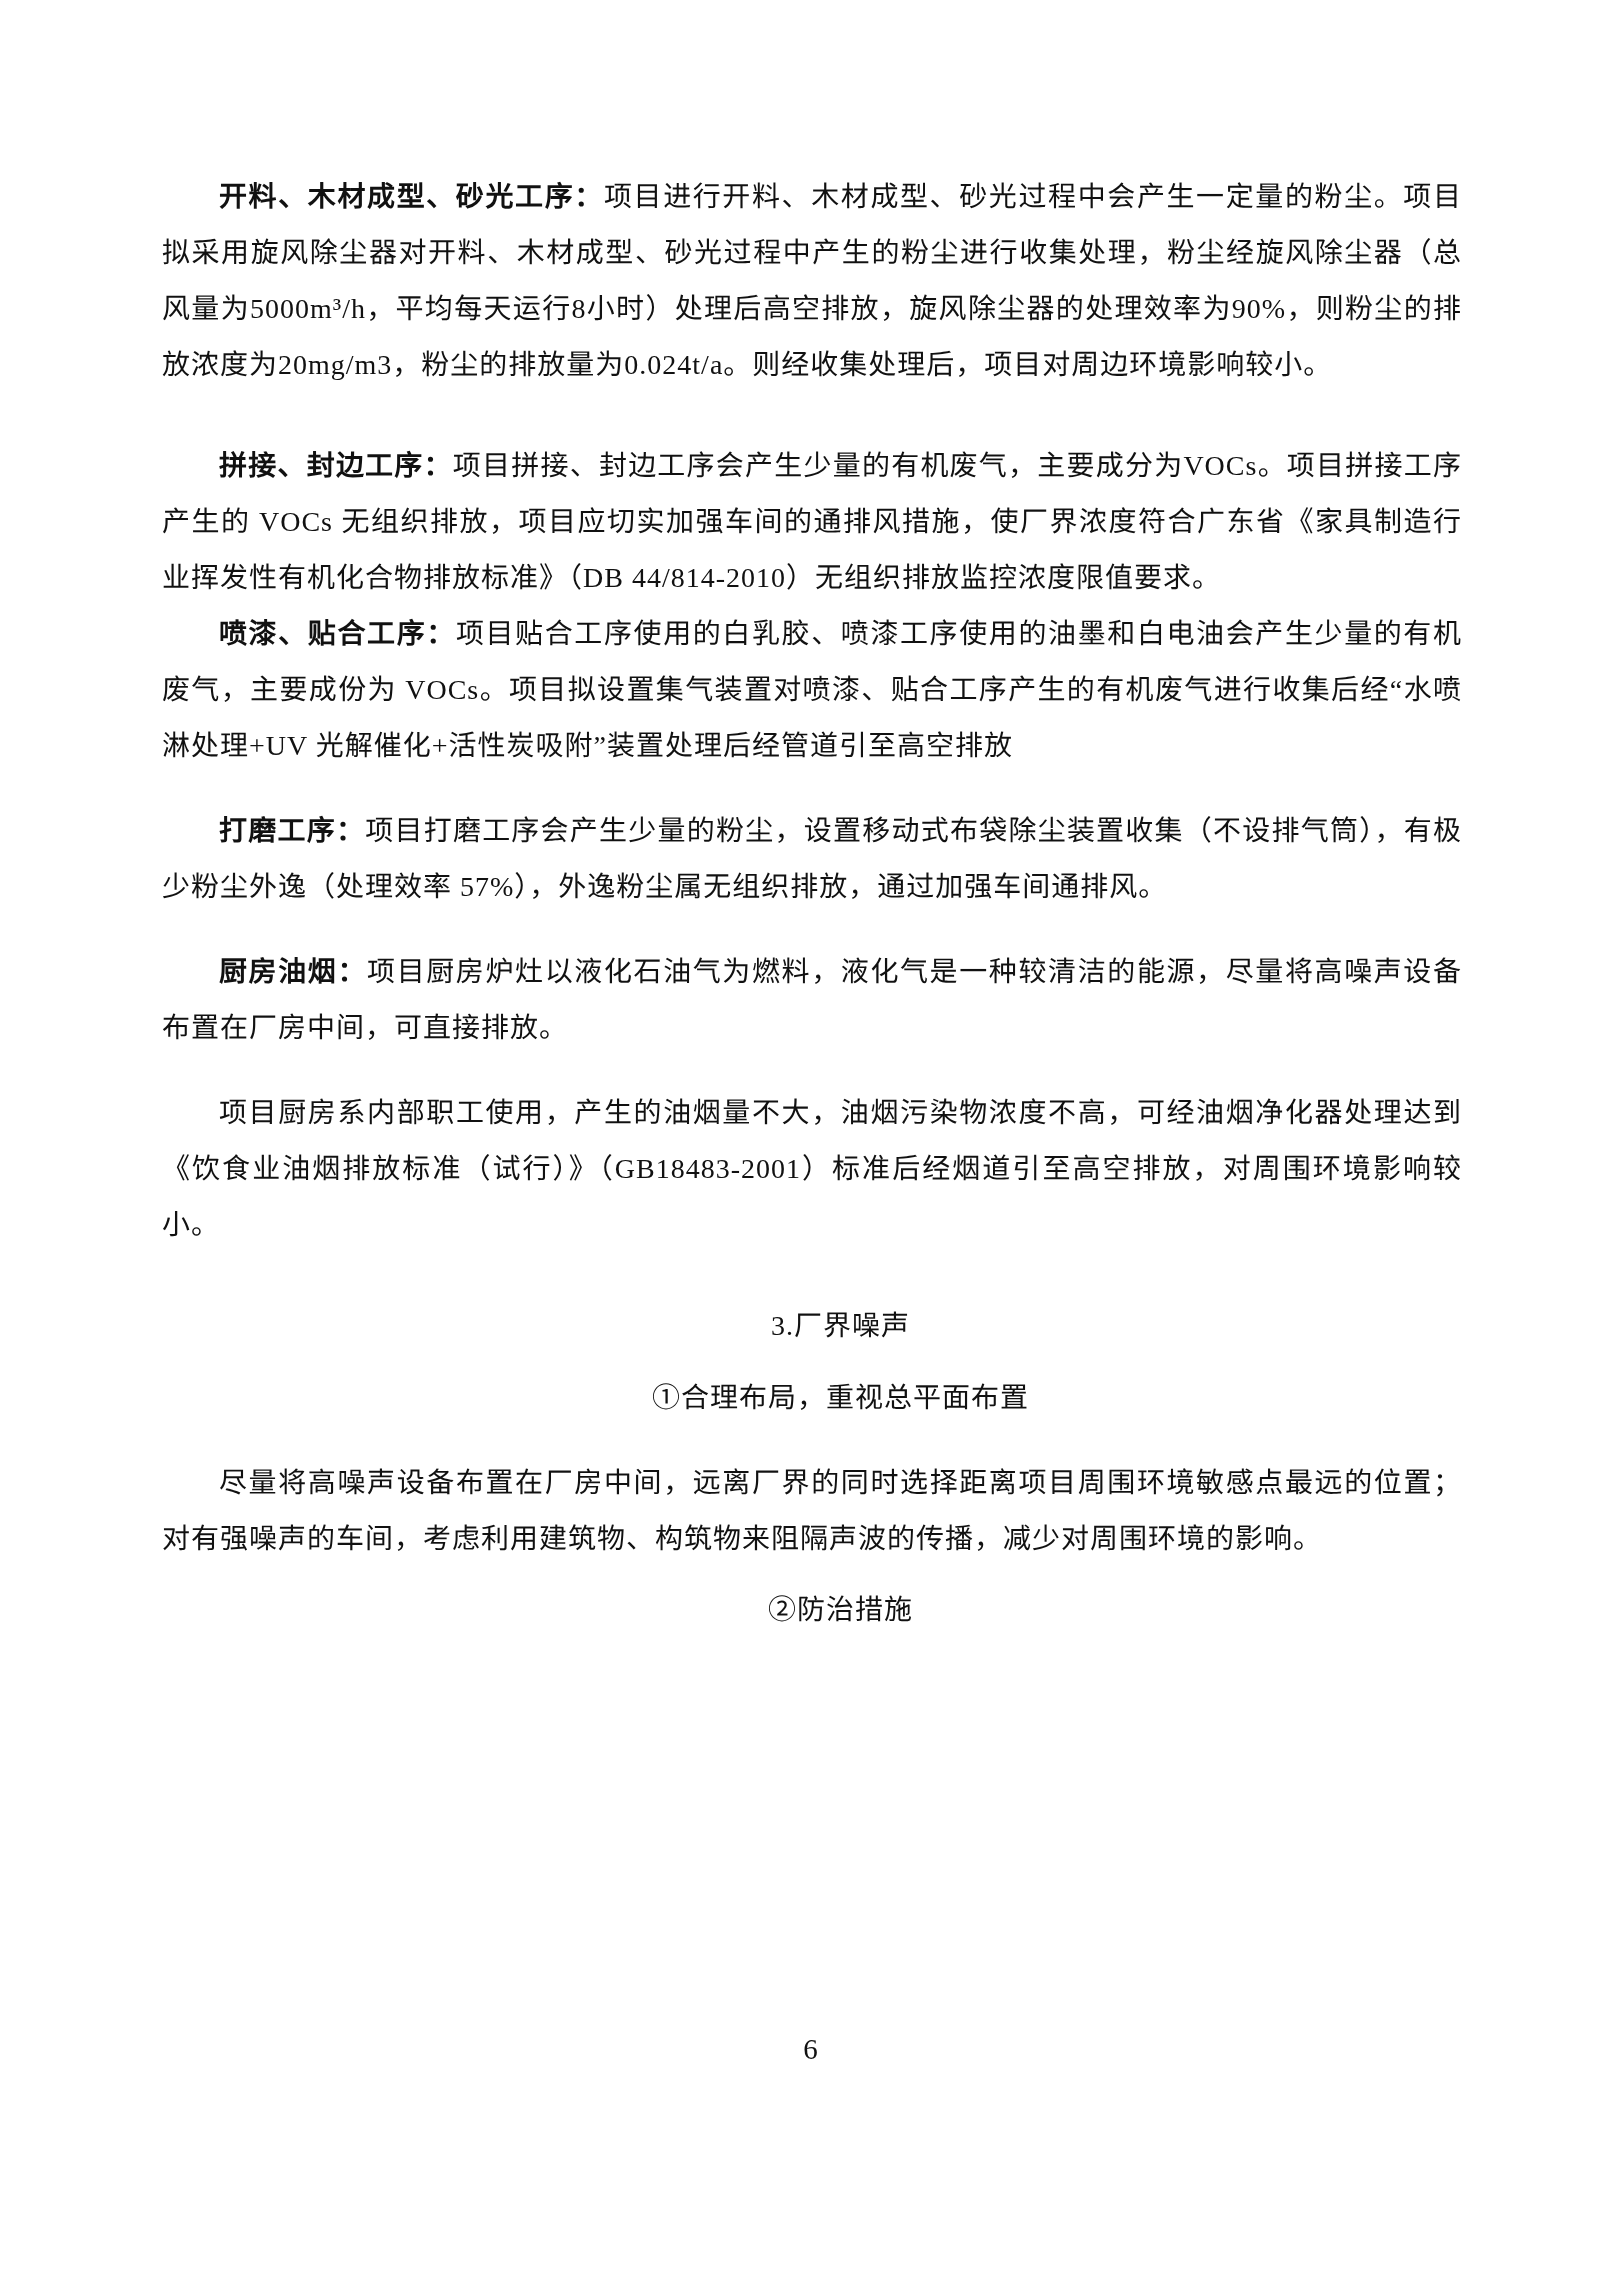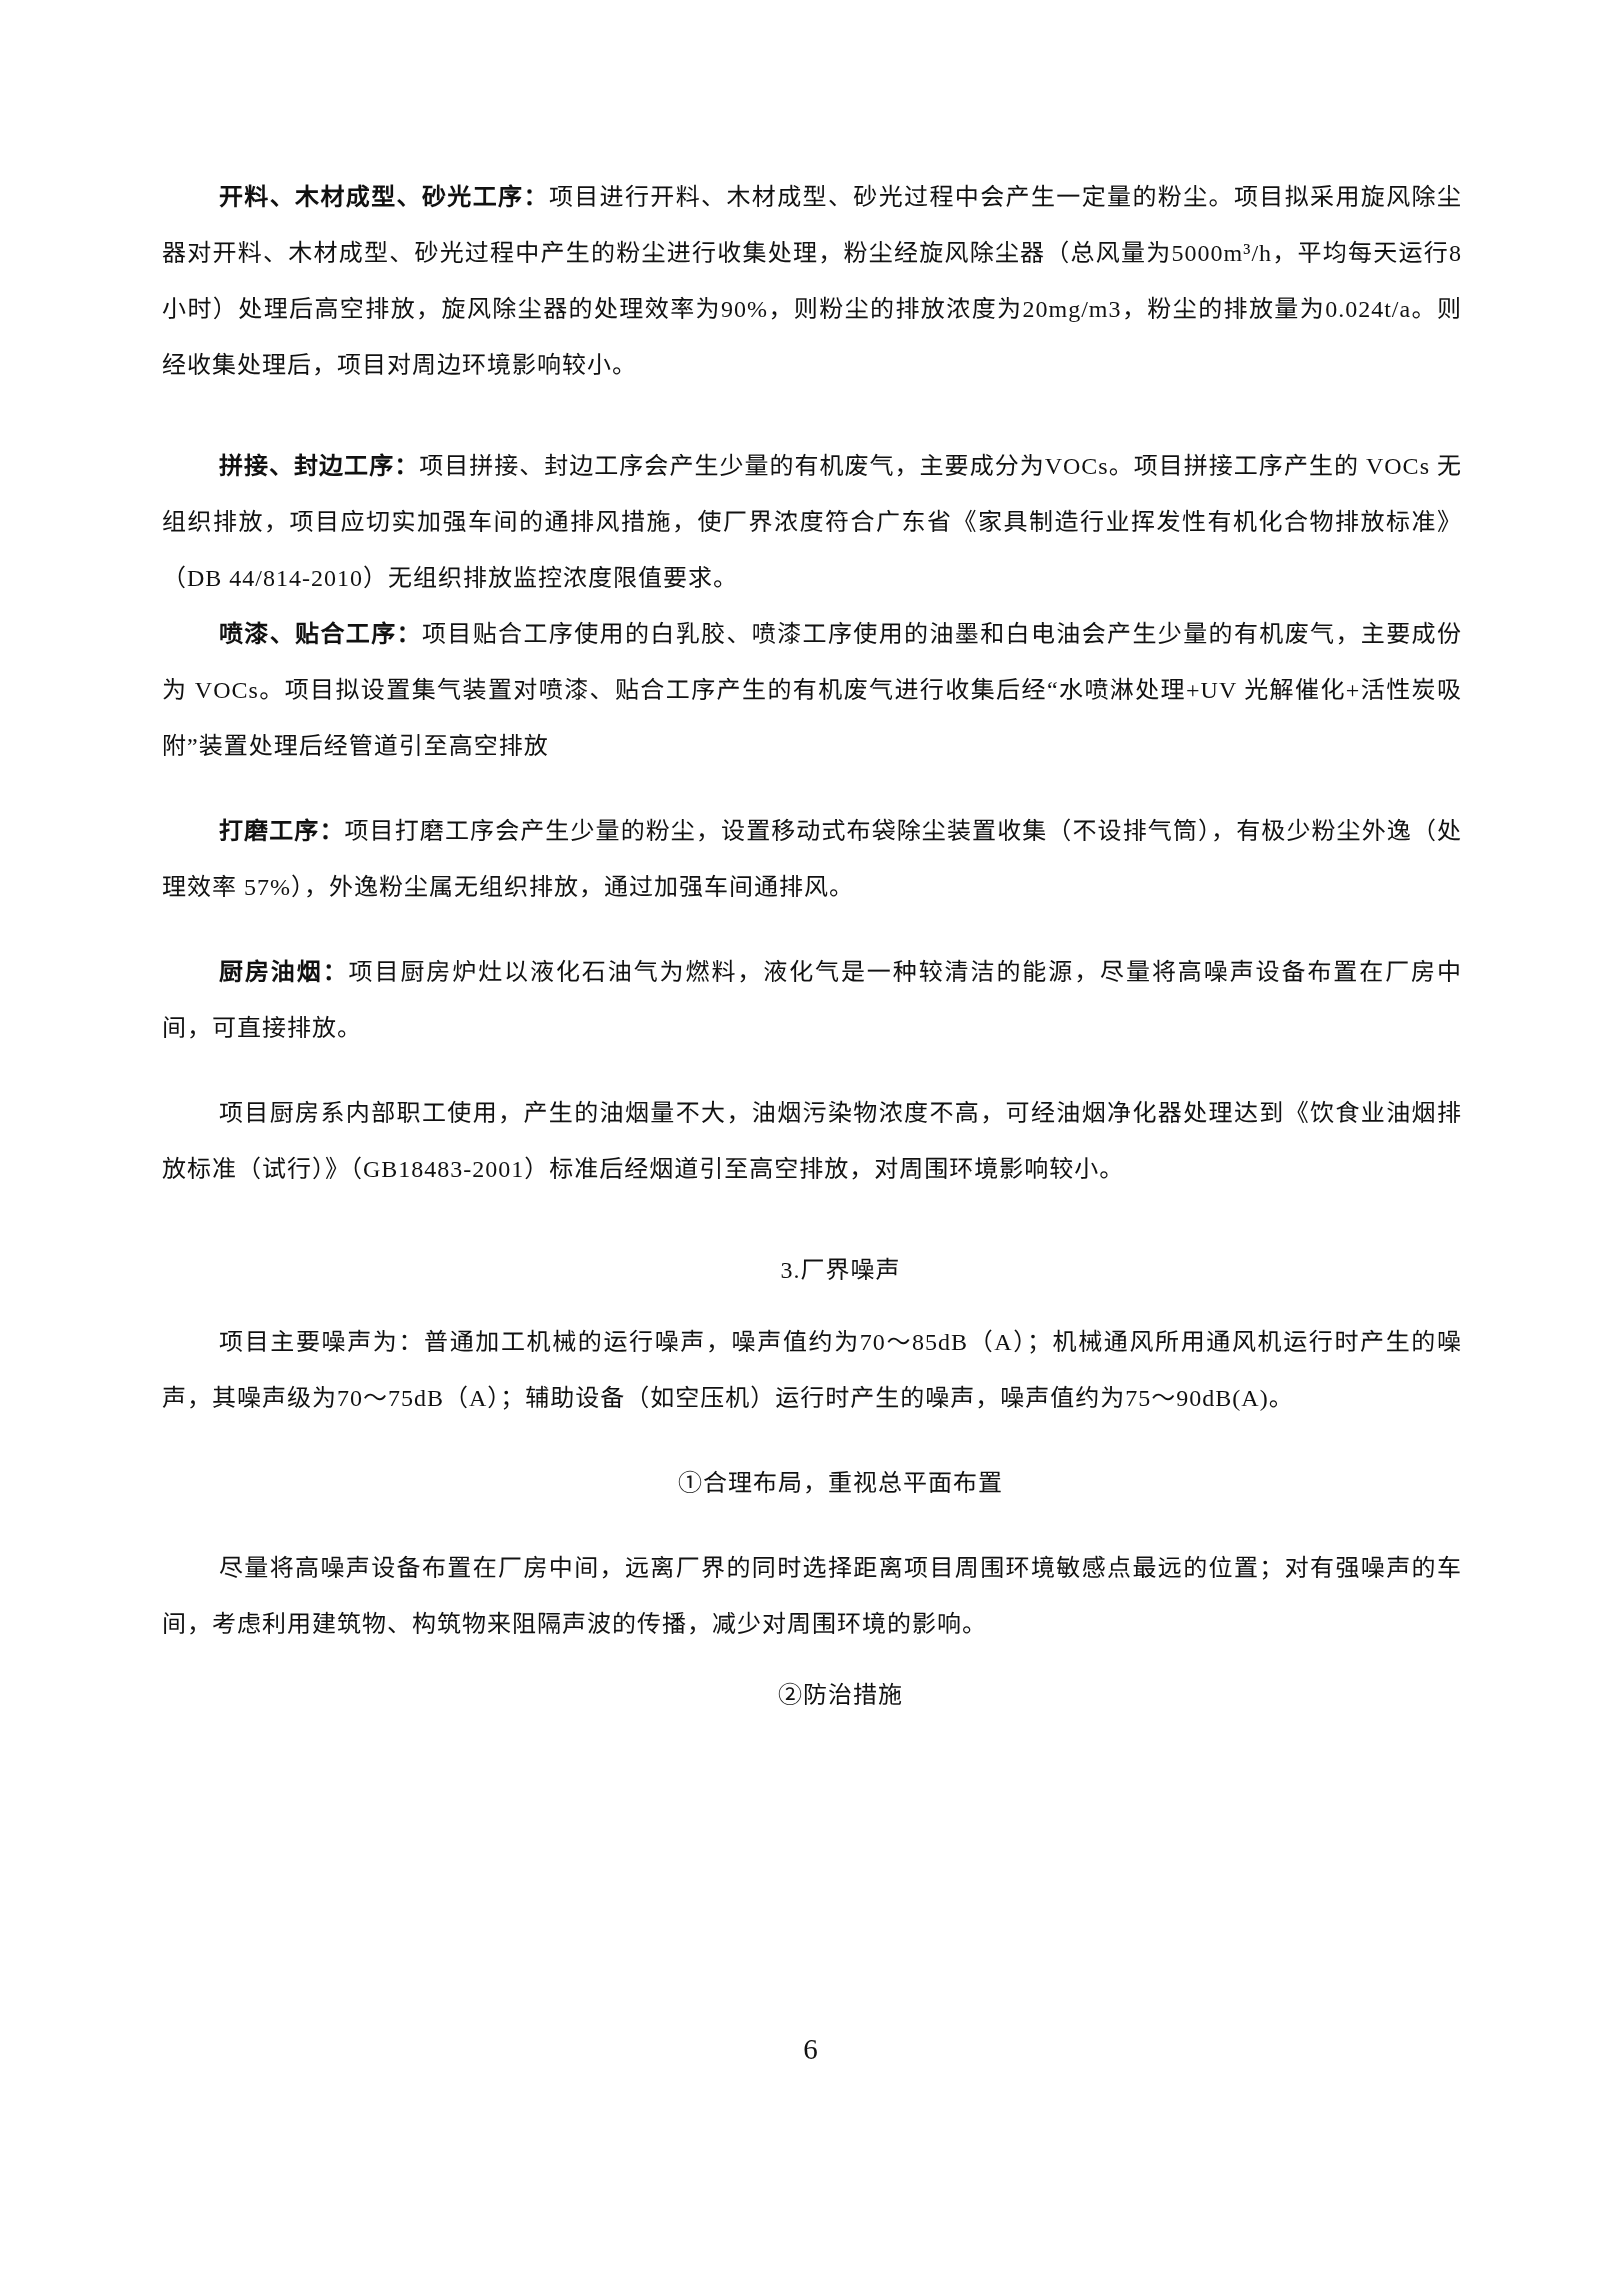--- a/index.html
+++ b/index.html
@@ -17,21 +17,21 @@
     overflow: hidden;
   }
   .content {
     position: absolute;
     left: 162px;
     top: 169px;
     width: 1300px;
   }
   .para {
     margin: 0 0 29px 0;
-    font-size: 24px;
+    font-size: 28px;
     line-height: 56px;
     text-align: justify;
     text-indent: 57px;
     letter-spacing: 1px;
     word-break: break-all;
   }
   .para b { font-weight: bold; }
   .para.gap-lg   { margin-bottom: 45px; }
   .para.gap-none { margin-bottom: 0; }
   .para.gap-sm   { margin-bottom: 15.7px; }
@@ -61,21 +61,20 @@
     <p class="para"><b>喷漆、贴合工序：</b><span>项目贴合工序使用的白乳胶、喷漆工序使用的油墨和白电油会产生少量的有机废气，主要成份为 VOCs。项目拟设置集气装置对喷漆、贴合工序产生的有机废气进行收集后经“水喷淋处理+UV 光解催化+活性炭吸附”装置处理后经管道引至高空排放</span></p>
 
     <p class="para"><b>打磨工序：</b><span>项目打磨工序会产生少量的粉尘，设置移动式布袋除尘装置收集（不设排气筒），有极少粉尘外逸（处理效率 57%），外逸粉尘属无组织排放，通过加强车间通排风。</span></p>
 
     <p class="para"><b>厨房油烟：</b><span>项目厨房炉灶以液化石油气为燃料，液化气是一种较清洁的能源，尽量将高噪声设备布置在厂房中间，可直接排放。</span></p>
 
     <p class="para gap-lg"><span>项目厨房系内部职工使用，产生的油烟量不大，油烟污染物浓度不高，可经油烟净化器处理达到《饮食业油烟排放标准（试行）》（GB18483-2001）标准后经烟道引至高空排放，对周围环境影响较小。</span></p>
 
     <p class="para single gap-sm"><span>3.厂界噪声</span></p>
 
-    <p class="para"><span>项目主要噪声为：普通加工机械的运行噪声，噪声值约为70～85dB（A）；机械通风所用通风机运行时产生的噪声，其噪声级为70～75dB（A）；辅助设备（如空压机）运行时产生的噪声，噪声值约为75～90dB(A)。</span></p>
 
     <p class="para single"><span>①合理布局，重视总平面布置</span></p>
 
     <p class="para gap-sm"><span>尽量将高噪声设备布置在厂房中间，远离厂界的同时选择距离项目周围环境敏感点最远的位置；对有强噪声的车间，考虑利用建筑物、构筑物来阻隔声波的传播，减少对周围环境的影响。</span></p>
 
     <p class="para single gap-none"><span>②防治措施</span></p>
 
   </div>
 
   <div class="page-number">6</div>

